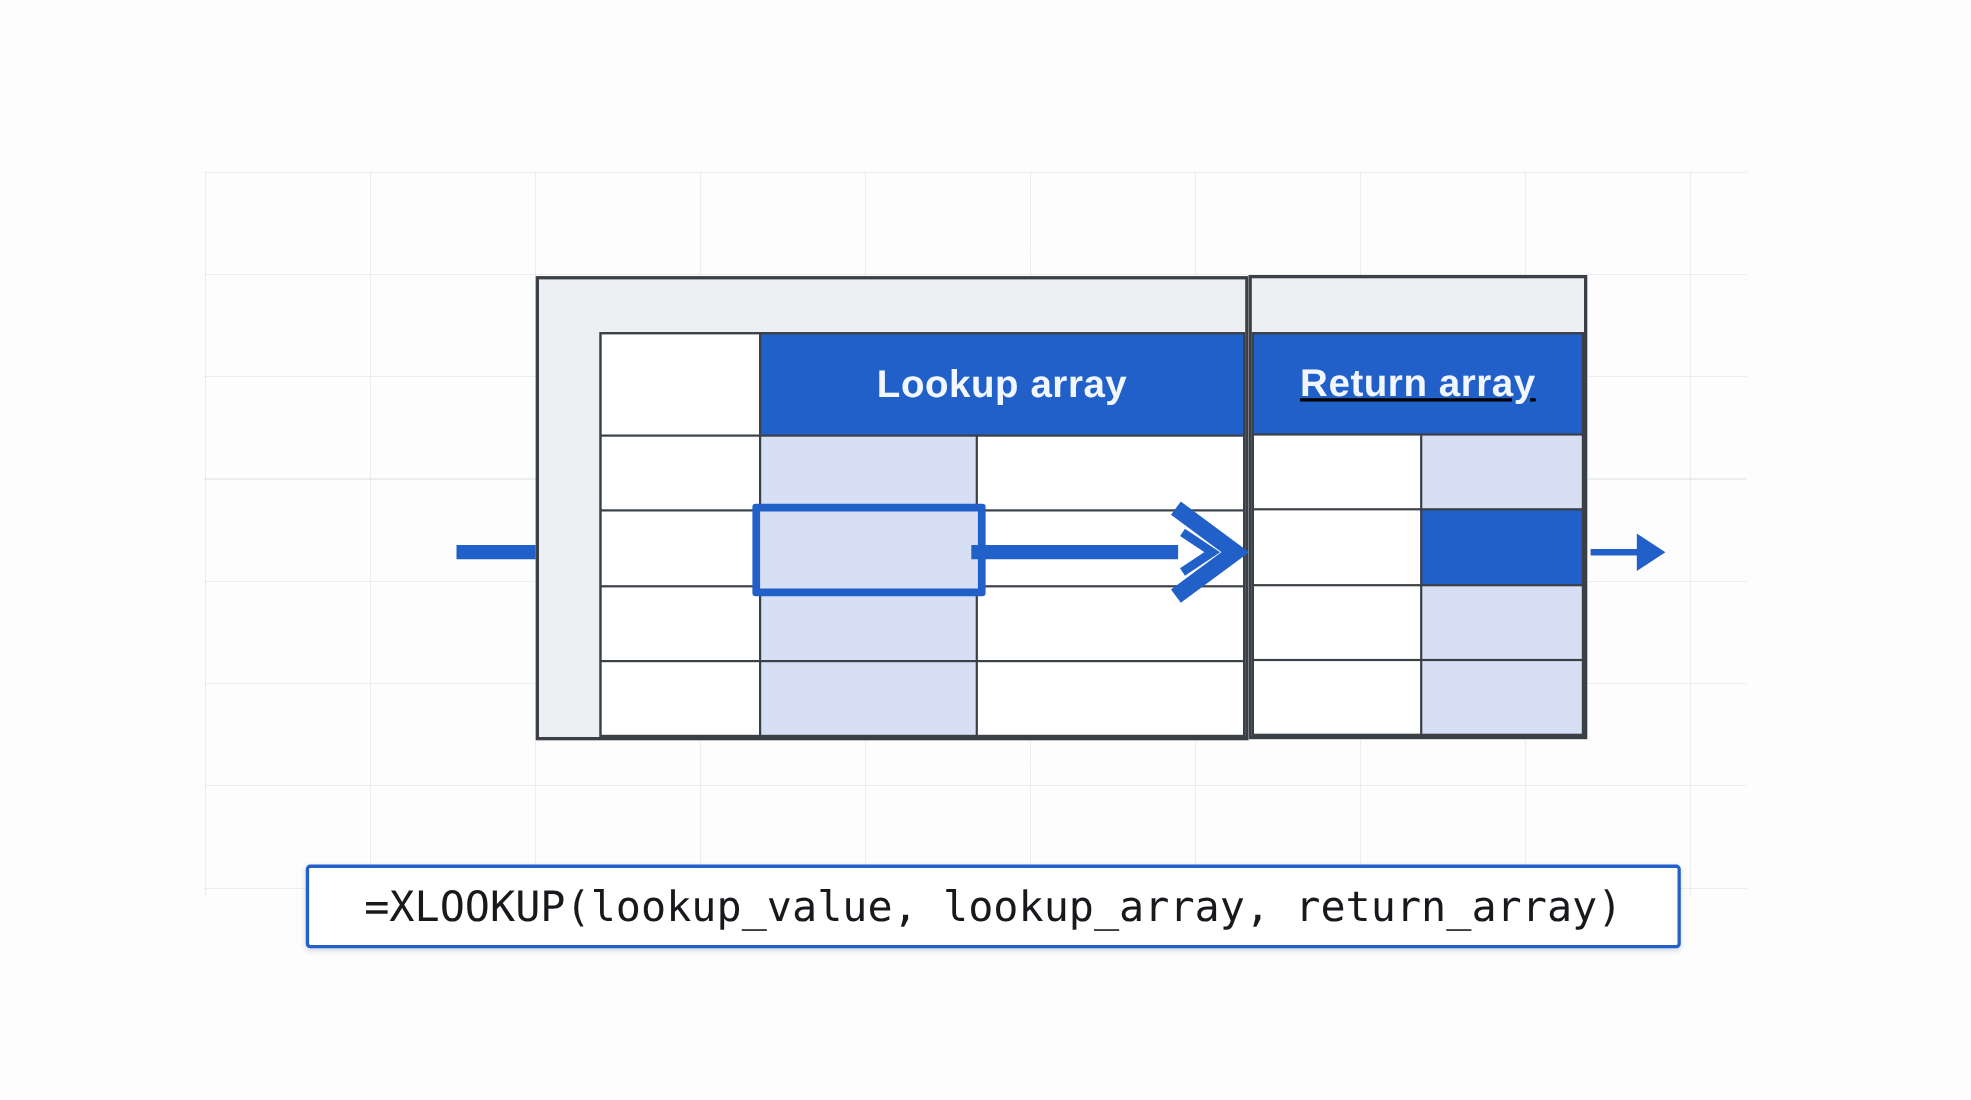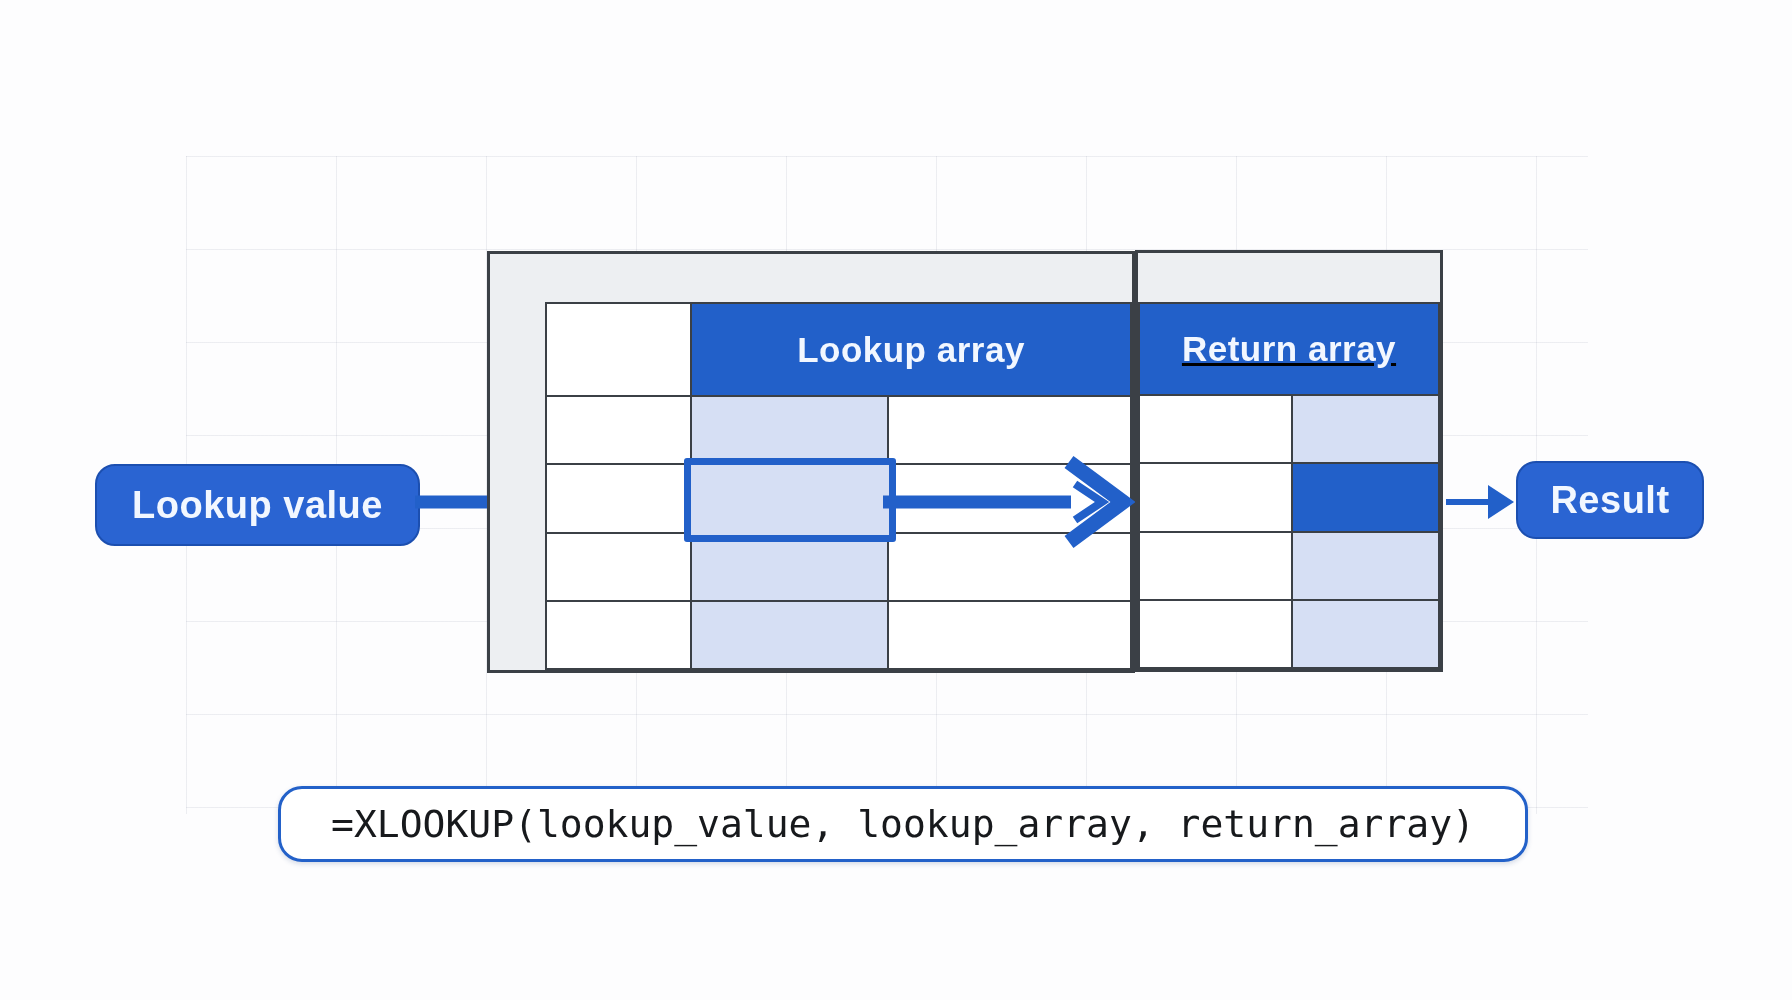--- a/index.html
+++ b/index.html
@@ -69,39 +69,36 @@
     background:var(--light_blue);border:7px solid var(--primary_blue);border-radius:3px;
   }
 
   .arrow{position:absolute;overflow:visible;}
   .arrow .stroke{stroke:var(--primary_blue);fill:none;}
   .arrow .fill{fill:var(--primary_blue);}
 
   
   .formula-box{
     position:absolute;left:278px;top:786px;width:1250px;height:76px;
-    background:#ffffff;border:3px solid var(--formula_border);border-radius:24px;
+    background:#ffffff;border:3px solid var(--formula_border);border-radius:4px;
     display:flex;align-items:center;justify-content:center;
     box-shadow:0 2px 5px rgba(30,60,120,0.18);
   }
   .formula-box .formula{
     font-family:"DejaVu Sans Mono",monospace;
     font-size:38px;color:var(--text_dark);white-space:pre;
   }
 </style>
 </head>
 <body>
 
 <div class="page">
 
   <div class="grid-bg"></div>
 
-  <div class="pill" id="lookup-pill">
-    <span>Lookup value</span>
-  </div>
 
   <svg class="arrow" id="arrow1" style="left:415px;top:447px;" width="272" height="110" viewBox="0 0 272 110">
     <line class="stroke" x1="0" y1="55" x2="215" y2="55" stroke-width="13"></line>
     <polyline class="stroke" points="203,15 257,55 203,95" stroke-width="15"></polyline>
     <polyline class="stroke" points="209,37 236,55 209,73" stroke-width="8"></polyline>
   </svg>
 
   <div class="tbl-wrap" id="left-table">
     <div class="inner-grid" id="left-inner">
       <div class="cell"></div>
@@ -145,21 +142,18 @@
       <div class="cell"></div>
       <div class="cell lb"></div>
     </div>
   </div>
 
   <svg class="arrow" id="arrow3" style="left:1446px;top:474px;" width="70" height="56" viewBox="0 0 70 56">
     <line class="stroke" x1="0" y1="28" x2="46" y2="28" stroke-width="6"></line>
     <polygon class="fill" points="42,11 68,28 42,45"></polygon>
   </svg>
 
-  <div class="pill" id="result-pill">
-    <span>Result</span>
-  </div>
 
   <div class="formula-box">
     <span class="formula">=XLOOKUP(lookup_value, lookup_array, return_array)</span>
   </div>
 
 </div>
 
 </body></html>

